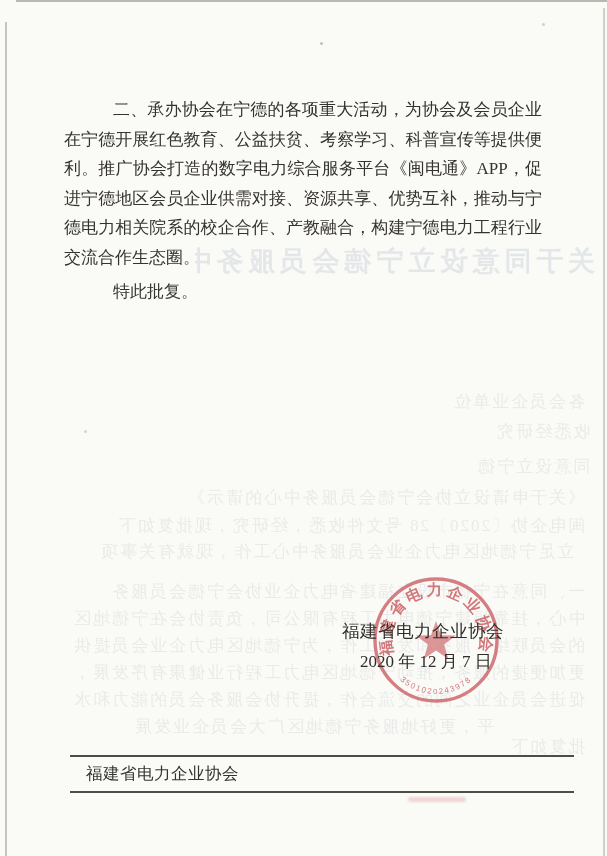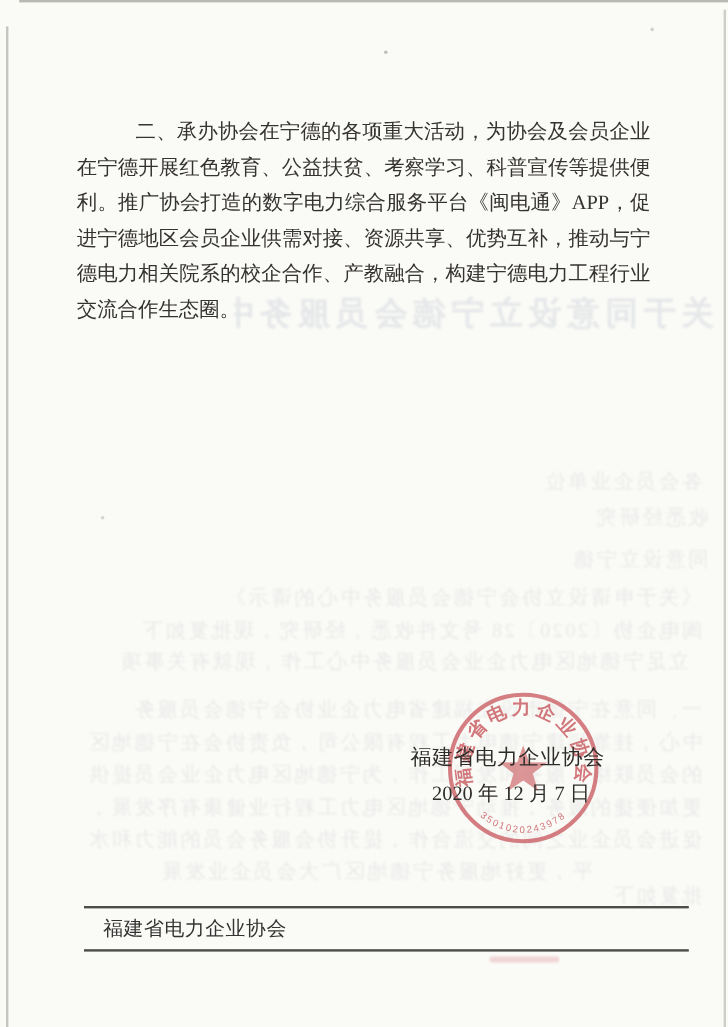--- a/index.html
+++ b/index.html
@@ -91,20 +91,21 @@
     <div class="ghost" style="left:64px; top:607px; width:521px;">中心，挂靠福建宁德电力工程有限公司，负责协会在宁德地区</div>
     <div class="ghost" style="left:64px; top:634px; width:521px;">的会员联络、服务和发展工作，为宁德地区电力企业会员提供</div>
     <div class="ghost" style="left:64px; top:661px; width:521px;">更加便捷的服务，推动宁德地区电力工程行业健康有序发展，</div>
     <div class="ghost" style="left:64px; top:688px; width:521px;">促进会员企业之间的交流合作，提升协会服务会员的能力和水</div>
     <div class="ghost" style="left:64px; top:715px; width:430px;">平，更好地服务宁德地区广大会员企业发展</div>
     <div class="ghost" style="left:470px; top:735px; width:115px;">批复如下</div>
   </div>
 
   <div class="body-text">
     <p>二、承办协会在宁德的各项重大活动，为协会及会员企业在宁德开展红色教育、公益扶贫、考察学习、科普宣传等提供便利。推广协会打造的数字电力综合服务平台《闽电通》APP，促进宁德地区会员企业供需对接、资源共享、优势互补，推动与宁德电力相关院系的校企合作、产教融合，构建宁德电力工程行业交流合作生态圈。</p>
+    <p>特此批复。</p>
   </div>
 
   <svg class="seal" width="182" height="166" viewBox="0 0 182 166" aria-hidden="true">
     <defs>
       <path id="arcName" d="M 51.03 104.5 A 45 45 0 1 1 128.97 104.5" fill="none"></path>
       <path id="arcCode" d="M 45.8 113.0 A 54 54 0 0 0 134.2 113.0" fill="none"></path>
     </defs>
     <circle cx="90" cy="82" r="61" fill="none" stroke="#c9595f" stroke-width="3.4" opacity="0.9"></circle>
     <polygon transform="translate(90,84)" points="0,-21 4.94,-6.8 19.97,-6.49 7.99,2.6 12.34,16.99 0,8.4 -12.34,16.99 -7.99,2.6 -19.97,-6.49 -4.94,-6.8" fill="#d4797c" opacity="0.92"></polygon>
     <text class="seal-arc-text" font-size="15.5" letter-spacing="3.5" fill="#c9595f" opacity="0.95">

